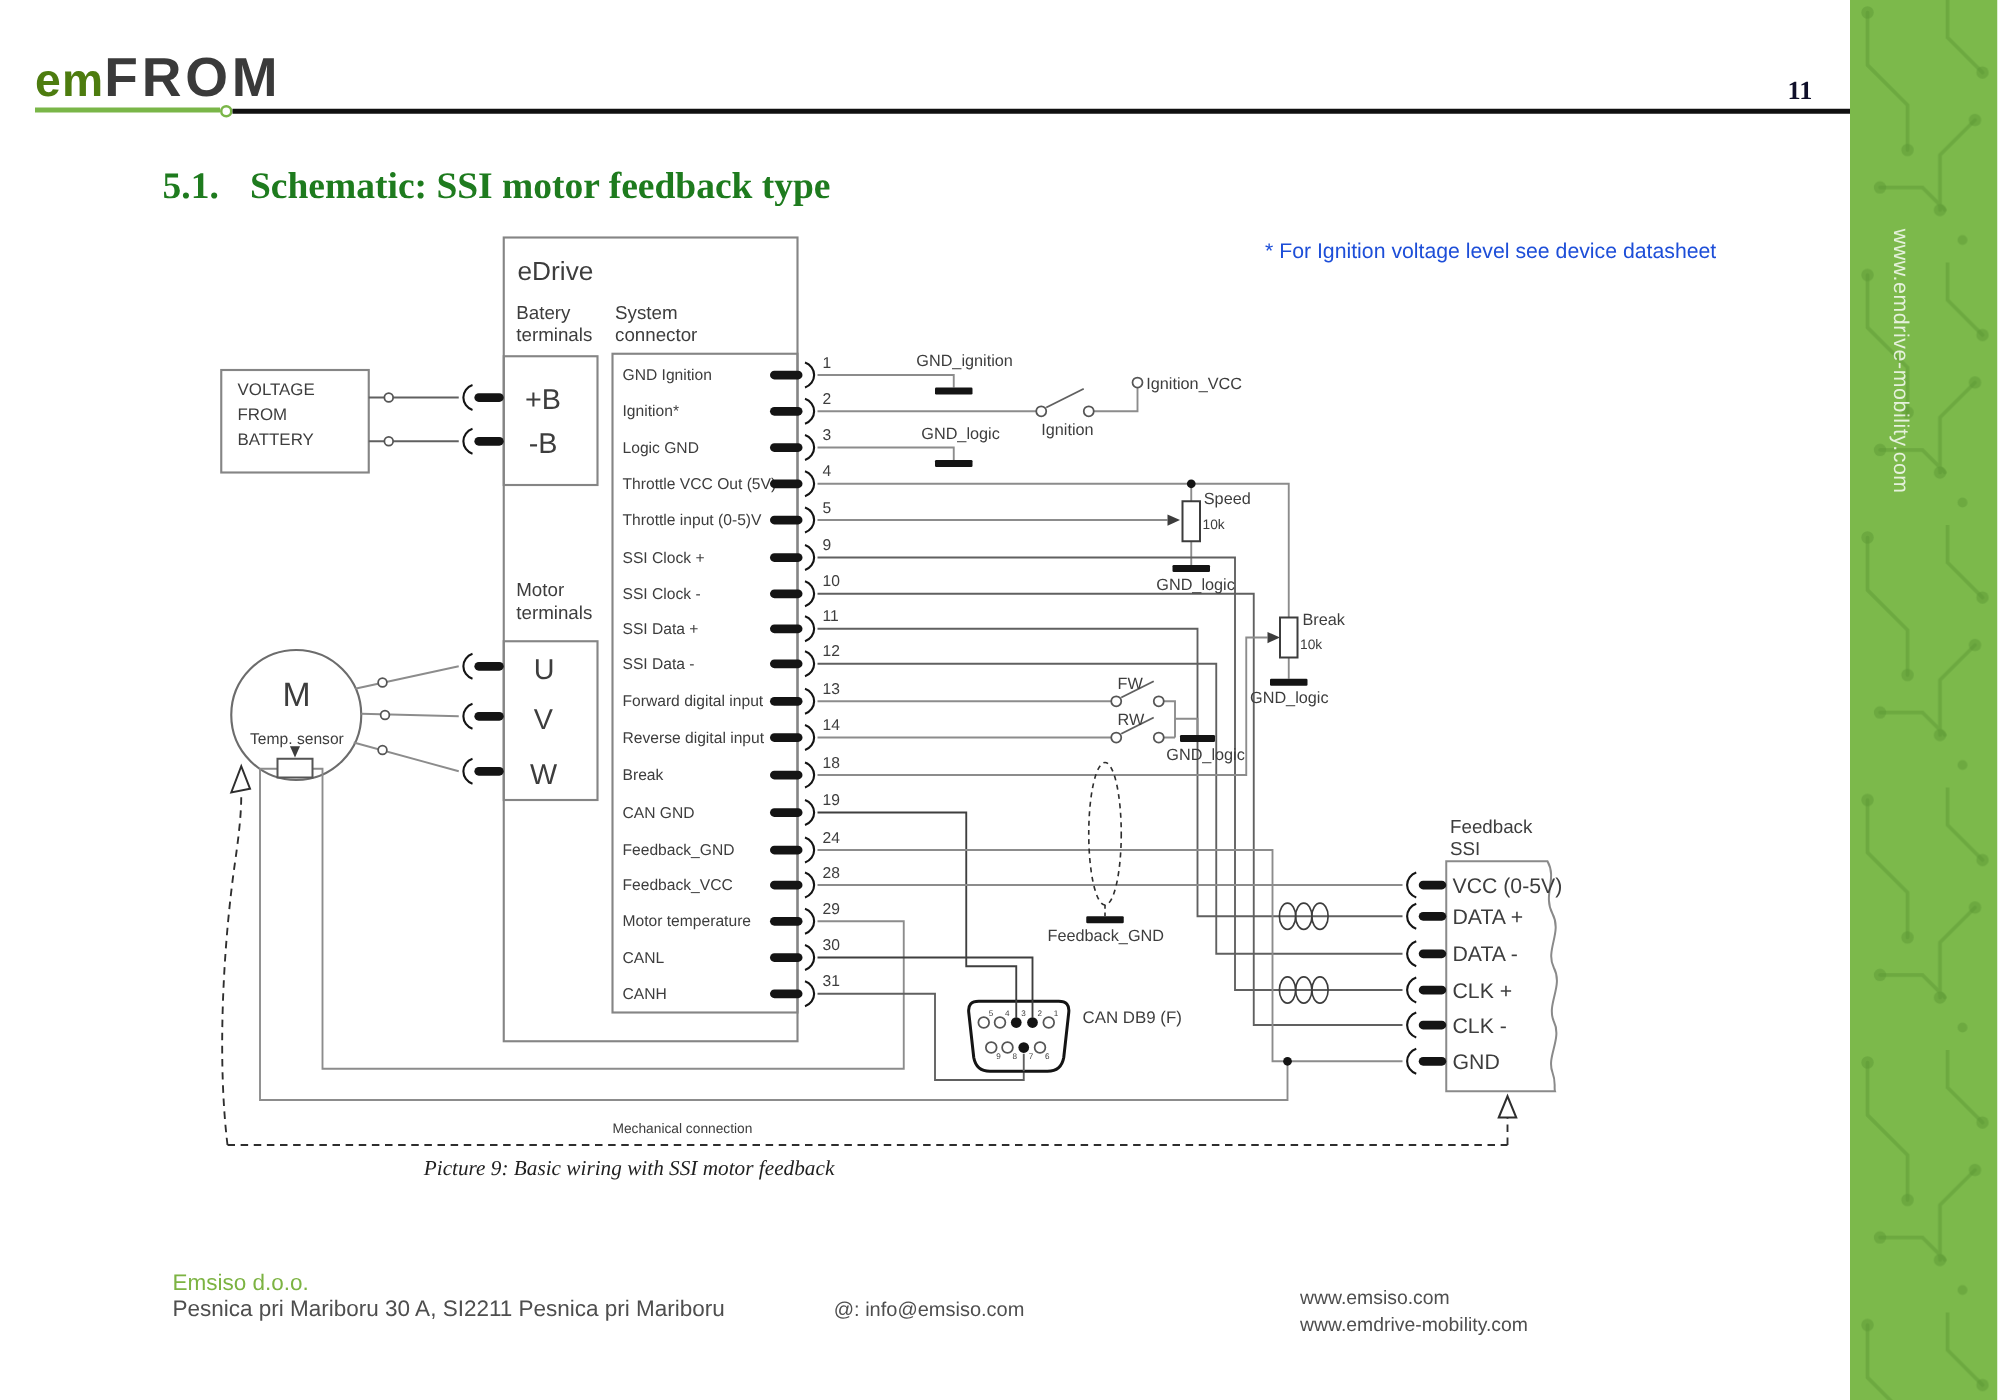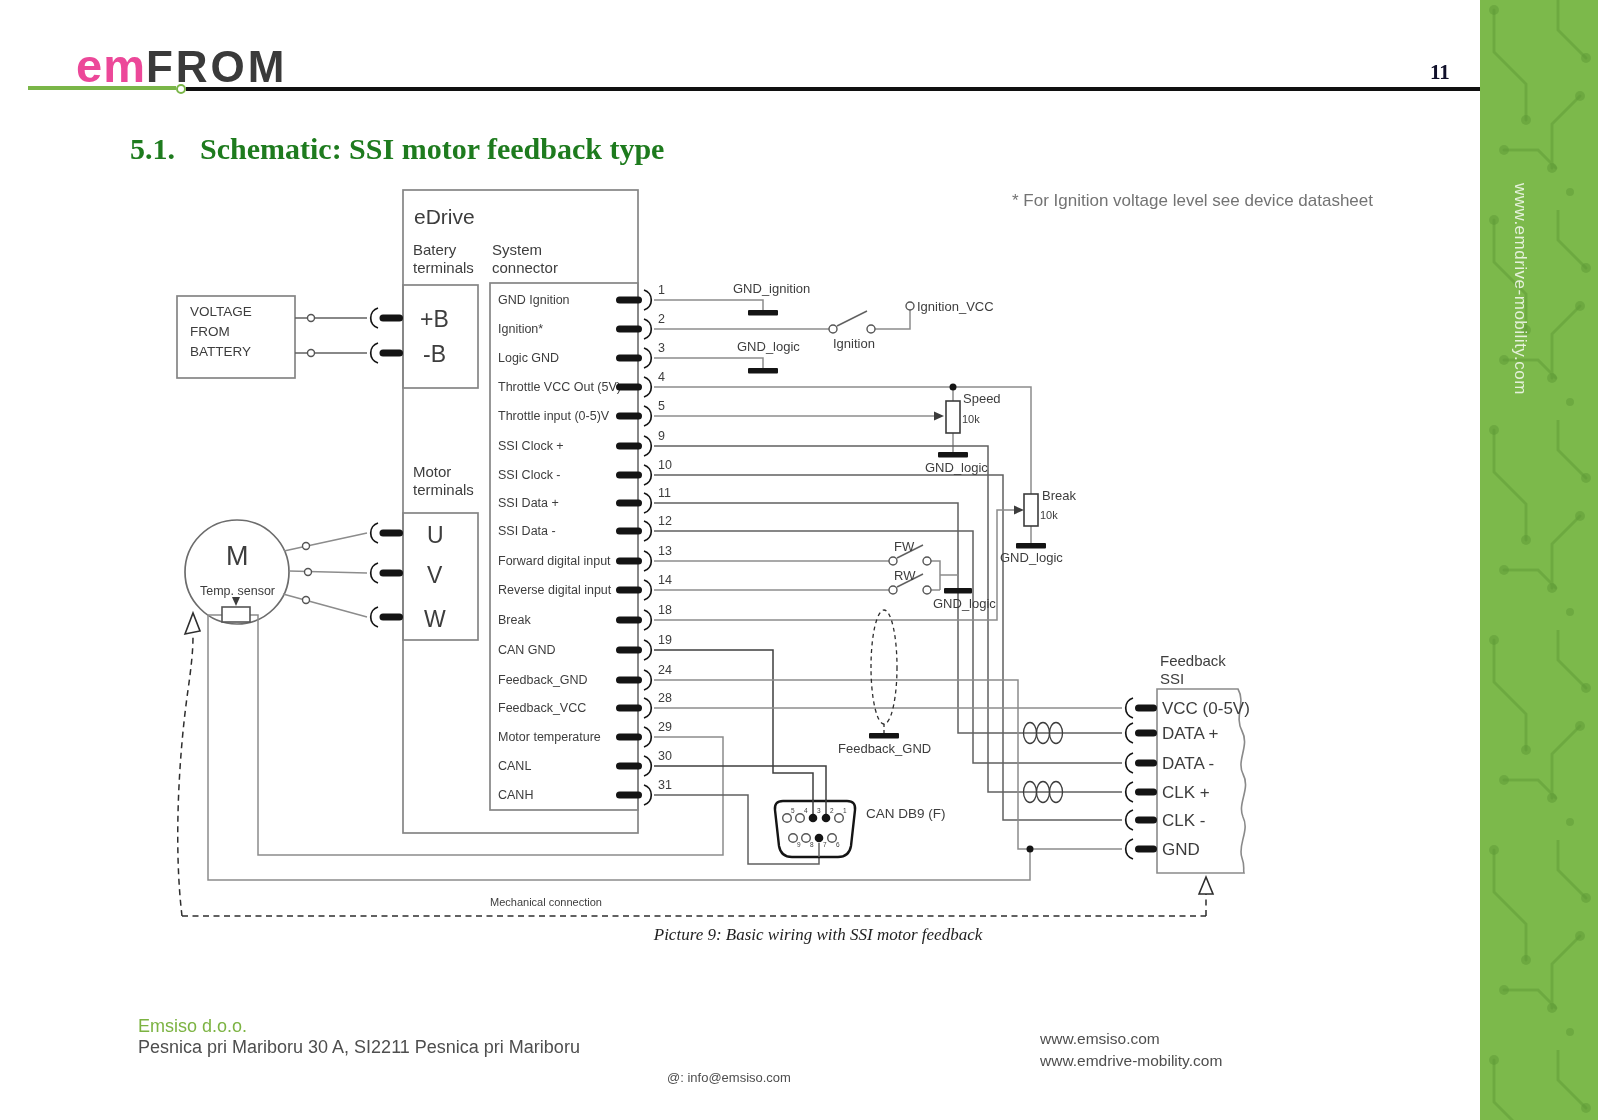--- a/index.html
+++ b/index.html
@@ -2,40 +2,40 @@
 <html><head>
 <meta charset="utf-8">
 <style>
   html,body{margin:0;padding:0;}
   body{width:1598px;height:1120px;position:relative;background:#fff;overflow:hidden;
        font-family:"Liberation Sans",sans-serif;}
   .abs{position:absolute;}
 
   
   #logo{left:28px;top:38px;font-weight:800;letter-spacing:1px;}
-  #logo .em{color:#ec4899;font-size:47px;margin-left:48px;}
+  #logo .em{color:#4d7c0f;font-size:37px;}
   #logo .drive{color:#3a3a3a;font-size:44px;letter-spacing:3px;}
   #logo-underline{left:28px;top:86px;width:148px;height:4px;background:#7ab648;}
   #logo-dot{left:176px;top:84px;width:6px;height:6px;border:2px solid #7ab648;border-radius:50%;background:#fff;}
   #header-rule{left:186px;top:87px;width:1294px;height:4px;background:#101010;}
   #page-number{left:1430px;top:60px;font-family:"Liberation Serif",serif;font-weight:700;
                font-size:21px;color:#10102a;}
 
   
   #section-title{left:130px;top:132px;font-family:"Liberation Serif",serif;font-weight:700;
                  font-size:30px;color:#1e7b1e;}
   #section-title .num{display:inline-block;width:70px;}
-  #ignition-note{left:1012px;top:191px;font-size:17px;color:#737373;}
-  #caption{left:368px;top:925px;width:900px;text-align:center;
+  #ignition-note{left:1012px;top:191px;font-size:17px;color:#1d4ed8;}
+  #caption{left:339px;top:925px;width:900px;
            font-family:"Liberation Serif",serif;font-style:italic;font-size:17px;color:#1f1f1f;}
 
   
   #footer-left{left:138px;top:1016px;font-size:18px;color:#4e4e4e;line-height:21px;}
   #footer-left .green{color:#7cb342;}
-  #footer-email{left:667px;top:1070px;font-size:13px;color:#4e4e4e;}
+  #footer-email{left:667px;top:1040px;font-size:16px;color:#4e4e4e;}
   #footer-right{left:1040px;top:1028px;font-size:15.5px;color:#4e4e4e;line-height:22px;}
 
   
   #sidebar{left:1480px;top:0;width:118px;height:1120px;background:#7cb94b;}
   #sidebar-url{position:absolute;top:183px;left:30px;writing-mode:vertical-rl;
                font-size:17px;letter-spacing:.5px;color:rgba(255,255,255,.8);}
 
   
   svg text{font-family:"Liberation Sans",sans-serif;fill:#3d3d3d;}
   .t11{font-size:11px;} .t12{font-size:12.5px;} .t13{font-size:13px;} .t135{font-size:13.5px;}

